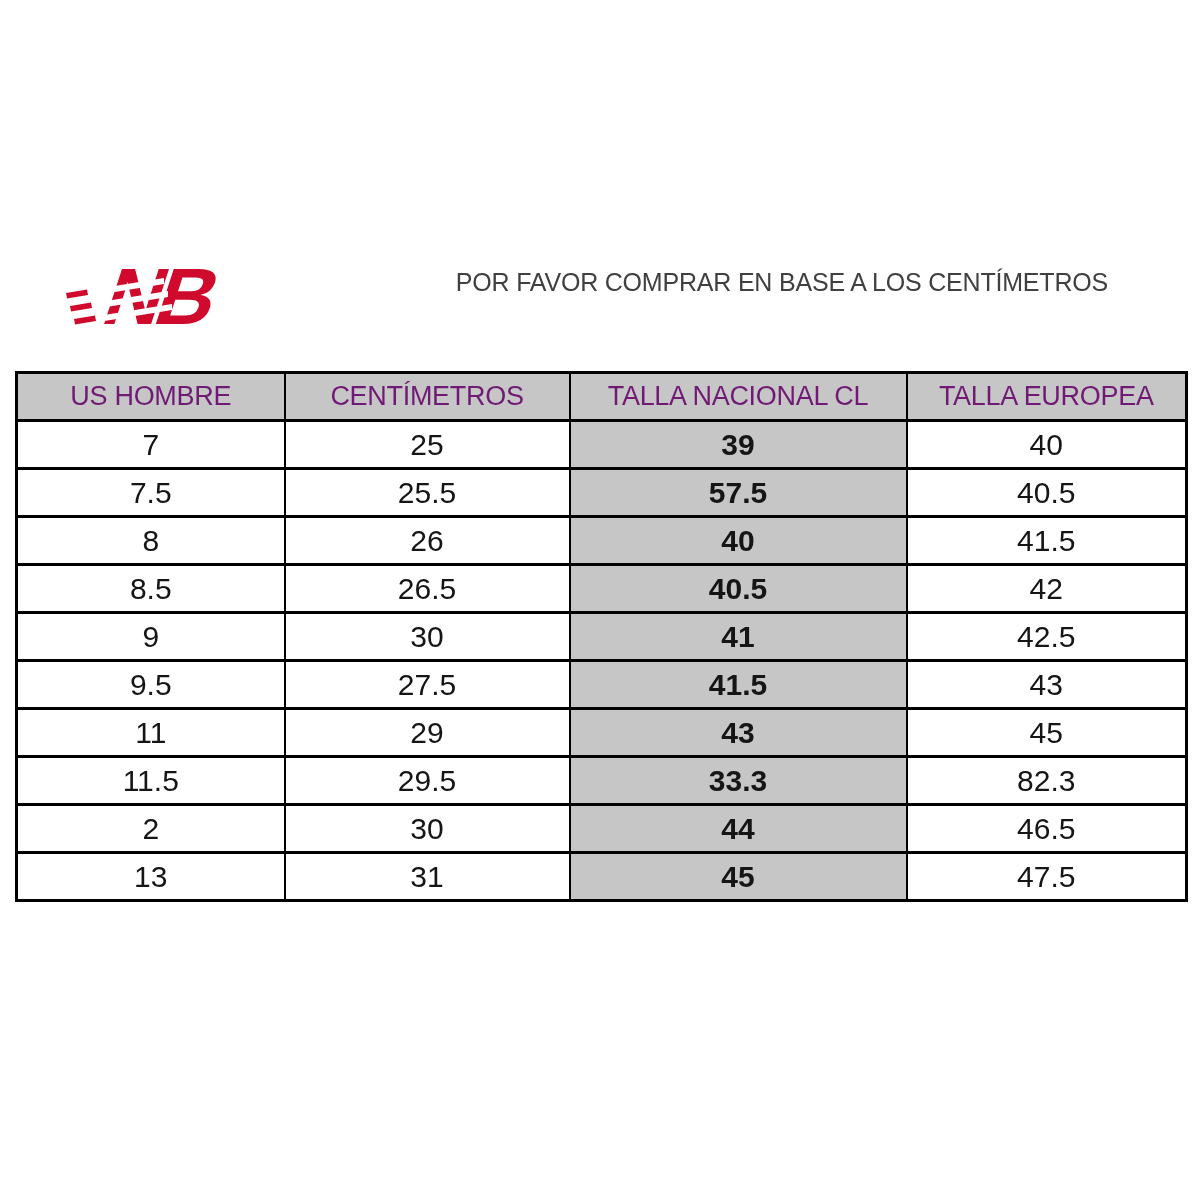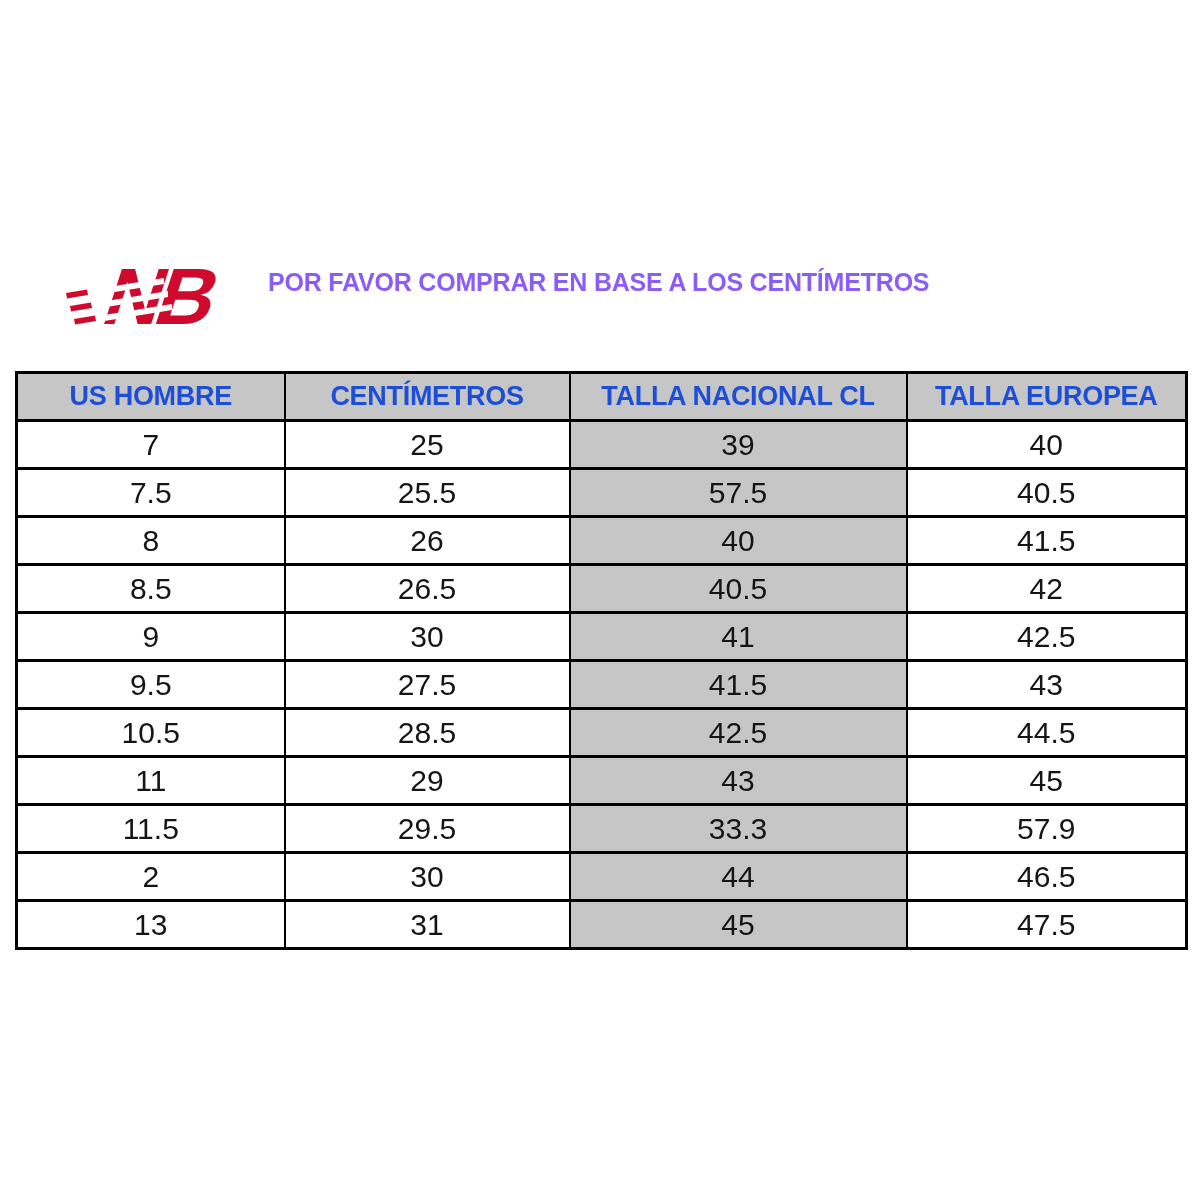--- a/index.html
+++ b/index.html
@@ -19,26 +19,26 @@
     left: 64px;
     top: 246px;
     width: 156px;
     height: 92px;
   }
   .title-block {
     position: absolute;
     left: 268px;
     top: 262px;
     width: 840px;
-    text-align: left;
-    font-weight: bold;
+    text-align: right;
+    font-weight: normal;
     font-size: 25px;
     line-height: 41px;
     letter-spacing: -0.2px;
-    color: #8b5cf6;
+    color: #404040;
     white-space: nowrap;
   }
 
   
   table.size-table {
     position: absolute;
     left: 15px;
     top: 371px;
     width: 1170px;
     border-collapse: collapse;
@@ -54,32 +54,32 @@
     padding: 0;
     text-align: center;
     vertical-align: middle;
     overflow: hidden;
     white-space: nowrap;
   }
   table.size-table { border-width: 3px; }
   table.size-table th {
     background: #c6c6c6;
     font-size: 27px;
-    font-weight: bold;
+    font-weight: normal;
     letter-spacing: -0.3px;
-    color: #1d4ed8;
+    color: #701a75;
     text-align: center;
   }
   table.size-table td {
     font-size: 30px;
     font-weight: 400;
     color: #151515;
     background: #ffffff;
   }
-  table.size-table td:nth-child(3) { background: #c6c6c6; }
+  table.size-table td:nth-child(3) { background: #c6c6c6; font-weight: bold; }
 
   .col-us { width: 268px; }
   .col-cm { width: 285px; }
   .col-cl { width: 337px; }
   .col-eu { width: 280px; }
 </style>
 </head>
 <body>
 
 <div class="canvas">
@@ -150,36 +150,30 @@
         <td>41</td>
         <td>42.5</td>
       </tr>
       <tr>
         <td>9.5</td>
         <td>27.5</td>
         <td>41.5</td>
         <td>43</td>
       </tr>
       <tr>
-        <td>10.5</td>
-        <td>28.5</td>
-        <td>42.5</td>
-        <td>44.5</td>
-      </tr>
-      <tr>
         <td>11</td>
         <td>29</td>
         <td>43</td>
         <td>45</td>
       </tr>
       <tr>
         <td>11.5</td>
         <td>29.5</td>
         <td>33.3</td>
-        <td>57.9</td>
+        <td>82.3</td>
       </tr>
       <tr>
         <td>2</td>
         <td>30</td>
         <td>44</td>
         <td>46.5</td>
       </tr>
       <tr>
         <td>13</td>
         <td>31</td>

